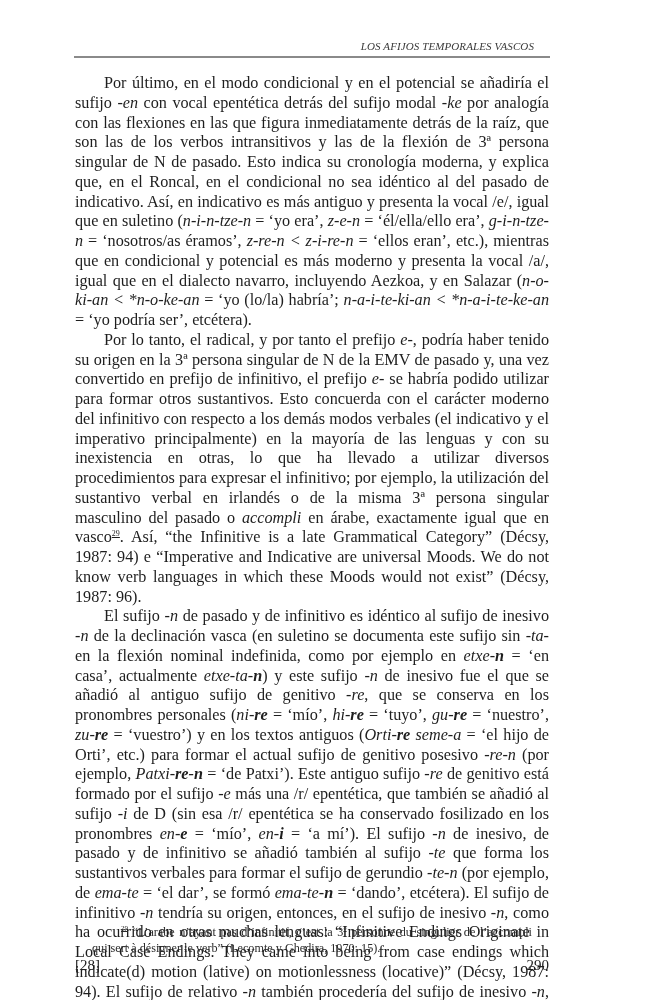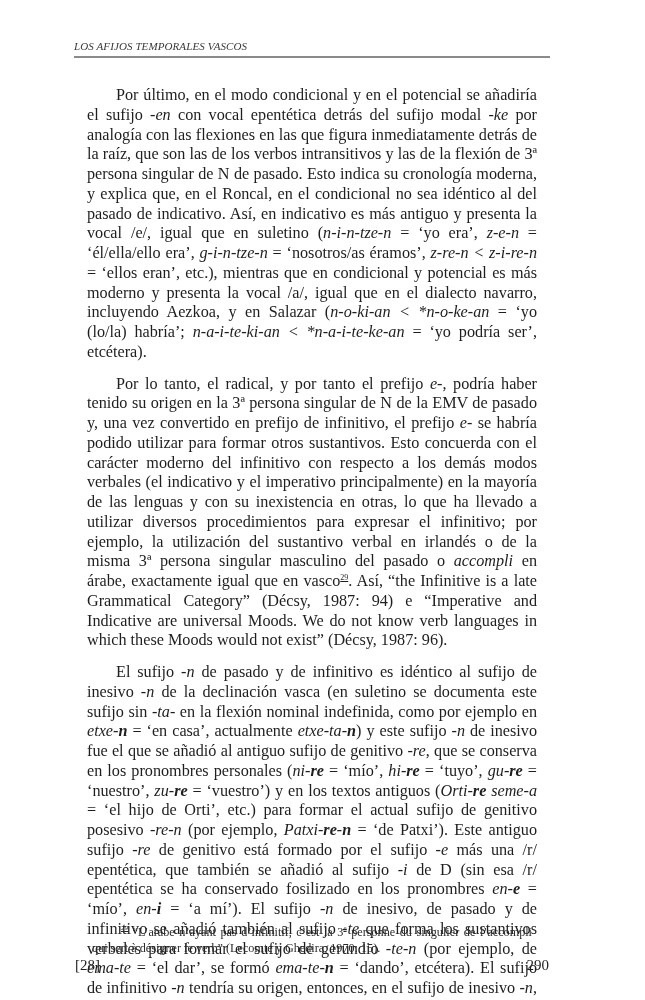--- a/index.html
+++ b/index.html
@@ -1,23 +1,23 @@
 <!DOCTYPE html>
 <html><head>
 <meta charset="utf-8">
 <style>
   html, body { margin:0; padding:0; background:#ffffff; }
   body { width:645px; height:1000px; position:relative; overflow:hidden;
          font-family:"Liberation Serif","DejaVu Serif",serif; color:#1e1e1e; }
-  .running-head { position:absolute; left:74px; width:476px; top:40px; text-align:left;
+  .running-head { position:absolute; left:58px; width:476px; top:40px; text-align:right;
          font-style:italic; font-size:11px; letter-spacing:0.1px; color:#3a3a3a; }
   .head-rule { position:absolute; left:74px; width:476px; top:56px; height:1.5px; background:#8a8a8a; }
   .body-text { position:absolute; left:75px; width:474px; top:74px; font-size:16.2px;
          line-height:19.75px; text-align:justify; hyphens:manual; }
-  .body-text p { margin:12px; text-indent:29px; }
+  .body-text p { margin:0; text-indent:29px; }
   .body-text i { font-style:italic; }
   .body-text b { font-weight:bold; }
   sup { font-size:8px; vertical-align:top; line-height:1; position:relative; top:2px;text-decoration:underline; }
   .footnote { position:absolute; left:75px; width:474px; top:907px; font-size:12.2px;
          line-height:16px; text-align:justify; color:#2a2a2a; }
   .footnote p { margin:17px; text-indent:29px; }
   .footnote sup { font-size:7px; top:1px; }
   .folio-left { position:absolute; left:75px; top:957px; font-size:15px; }
   .folio-right { position:absolute; right:96px; top:957px; font-size:15px; }
 </style>

